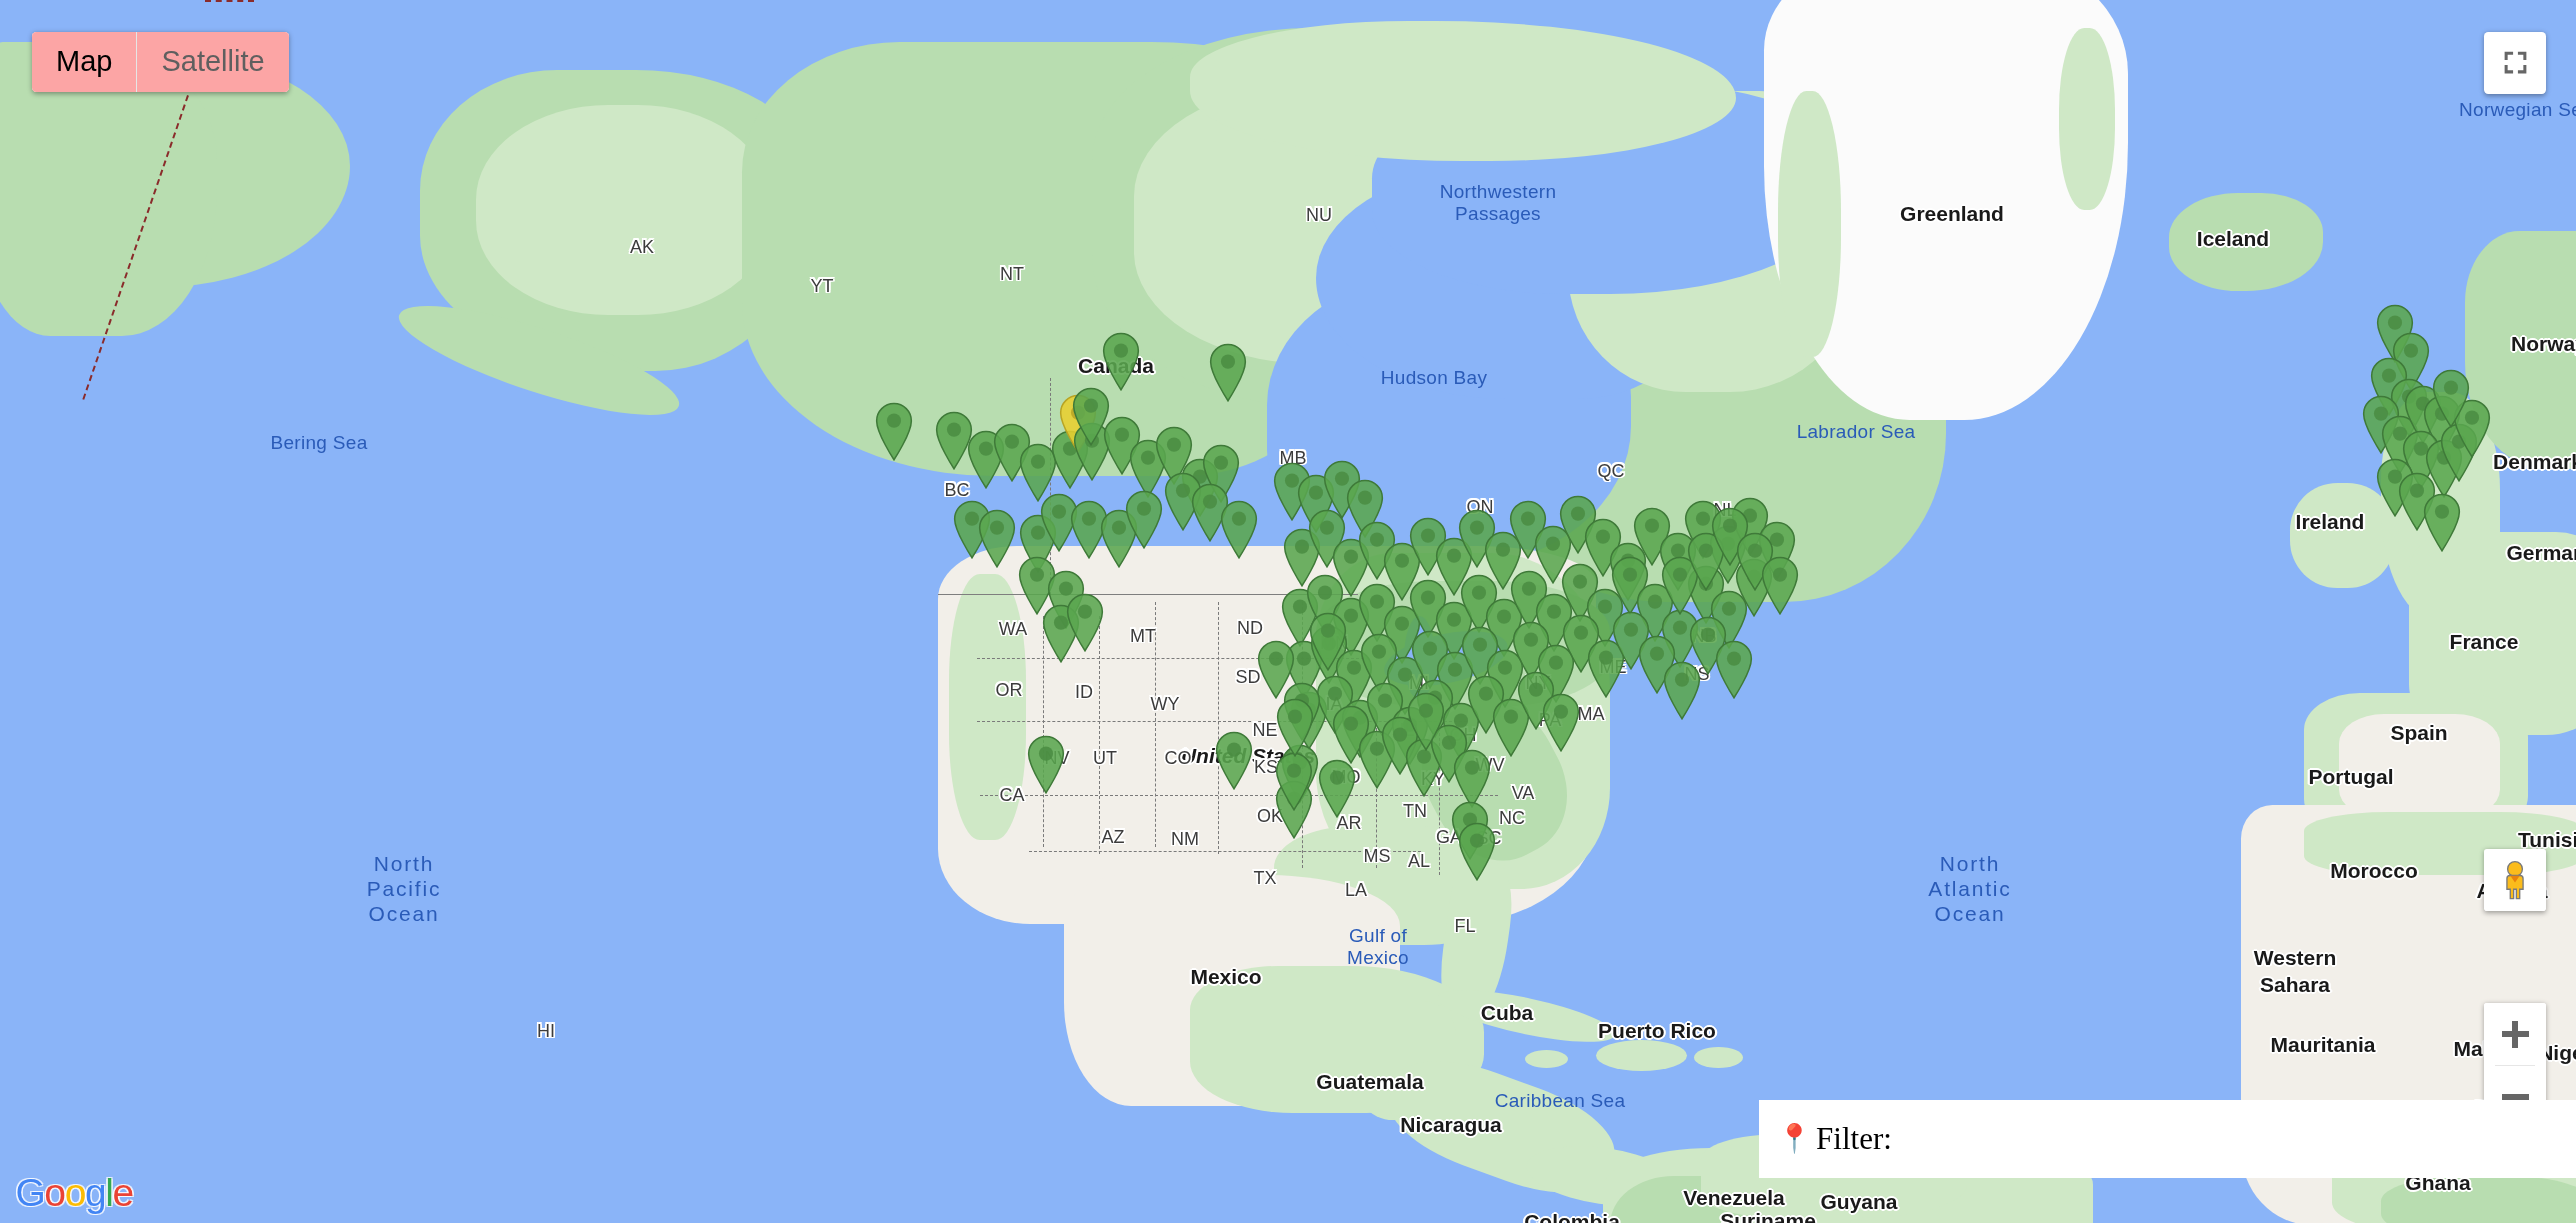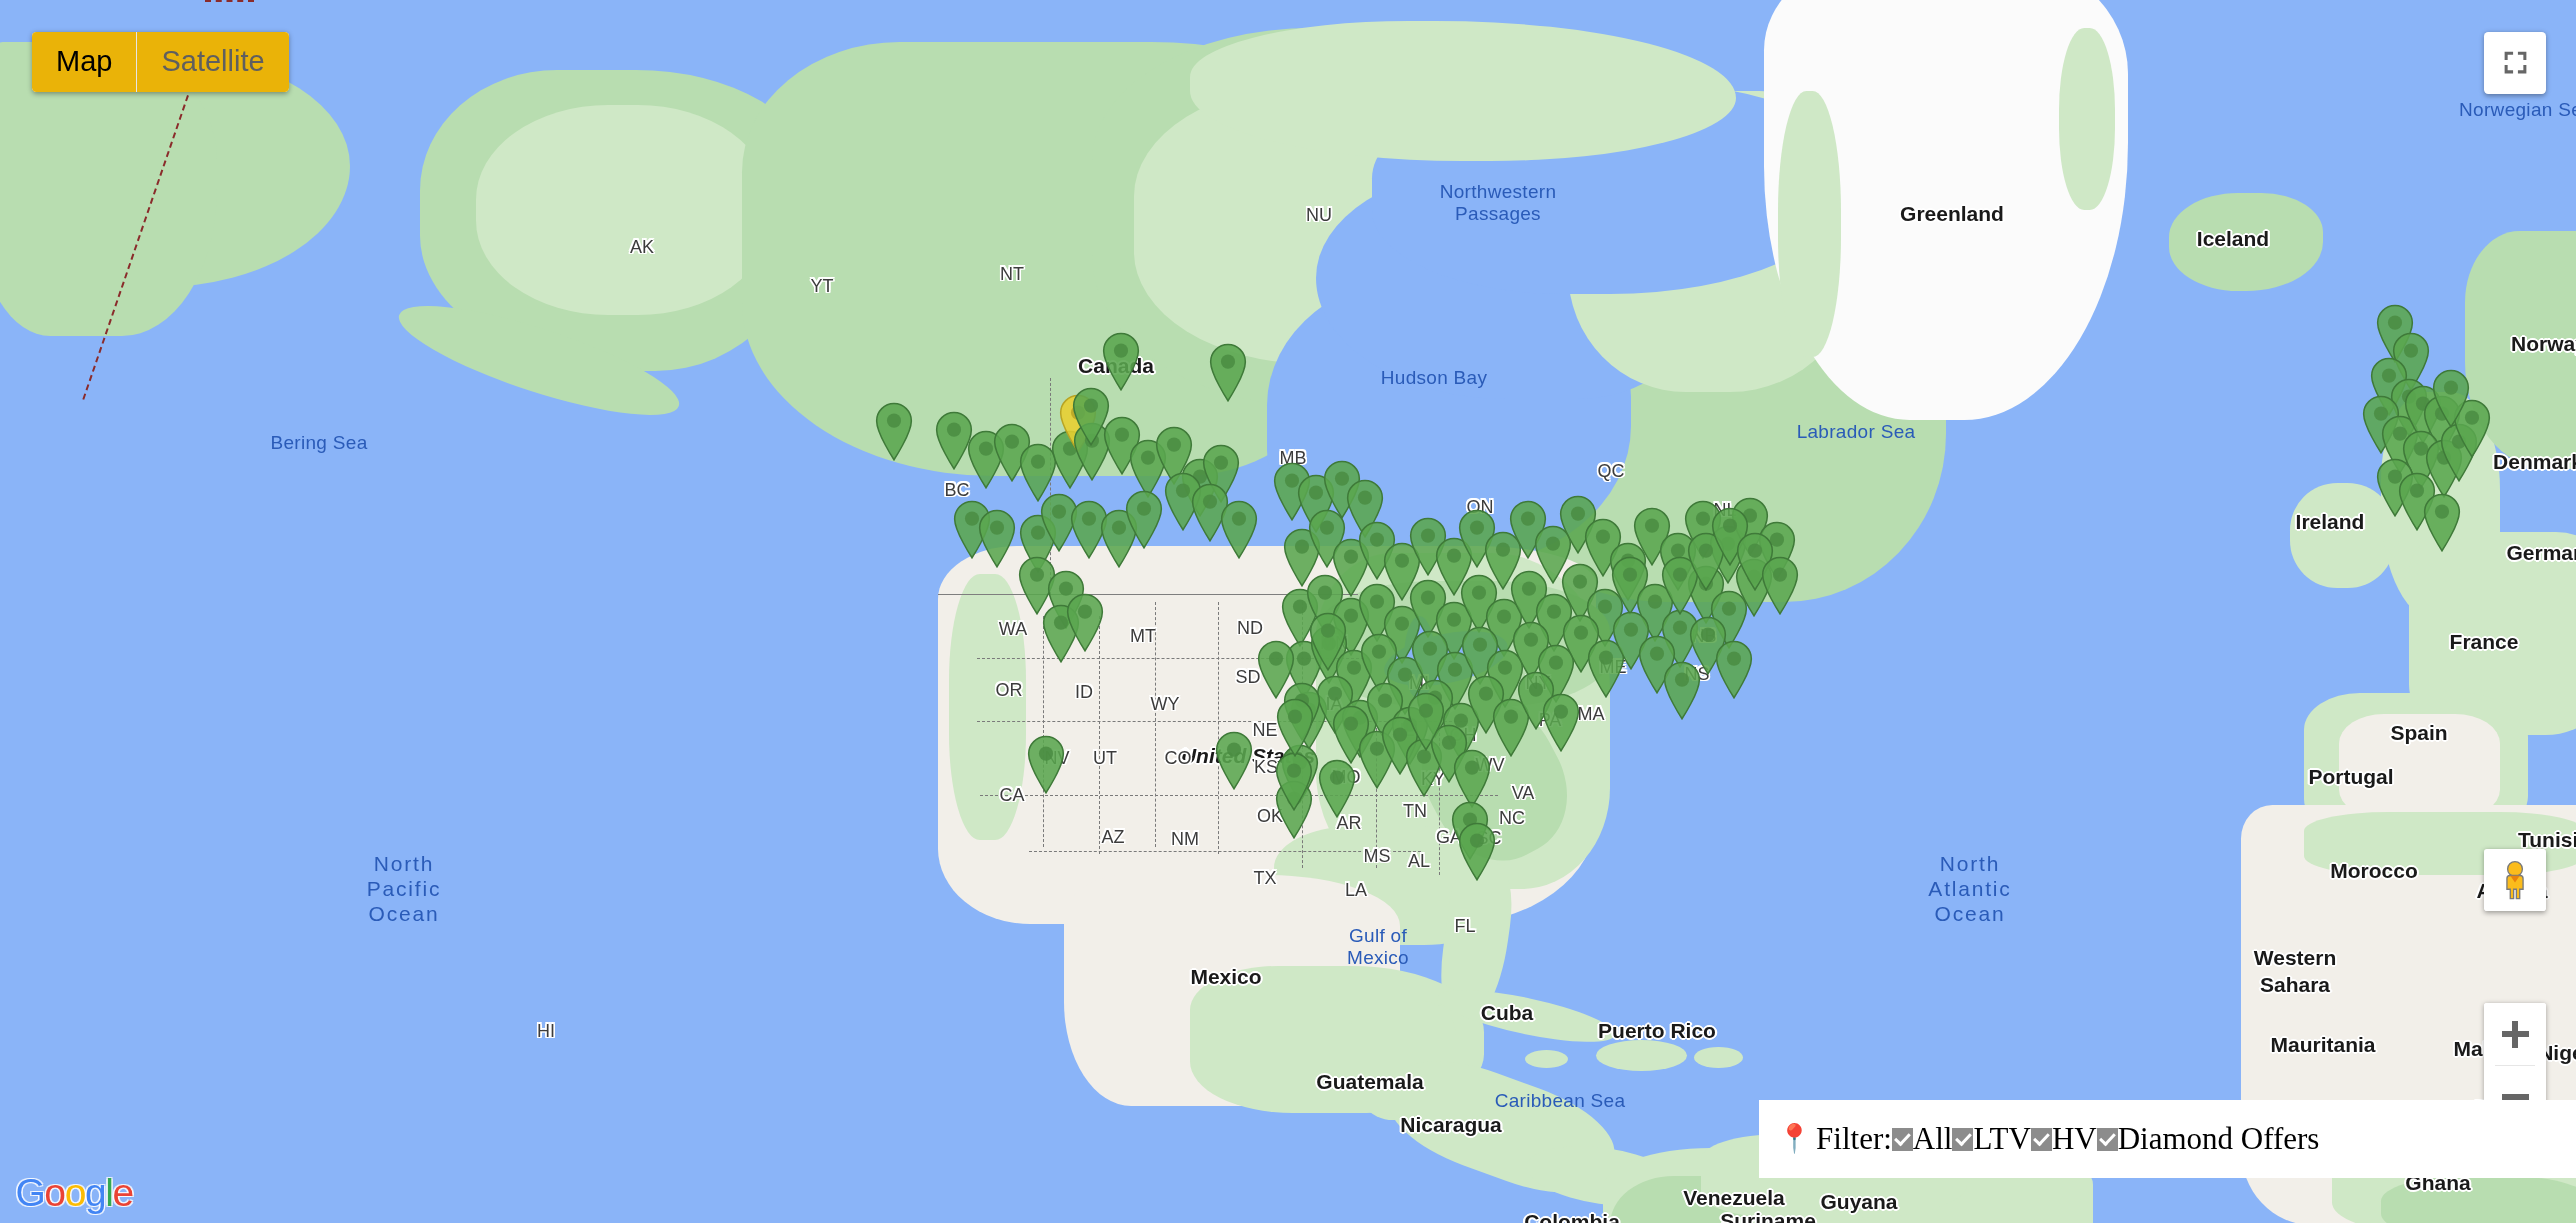--- a/index.html
+++ b/index.html
@@ -99,21 +99,21 @@
     border-radius: 4.2px;
     box-shadow: 0 1.4px 4.9px rgba(0,0,0,0.35);
     overflow: hidden;
     z-index: 40;
   }
   .maptype-btn {
     font-size: 29px;
     line-height: 1;
     padding: 15.4px 24px;
     border: none;
-    background: #eab308;
+    background: #fca5a5;
     cursor: pointer;
     font-family: "Liberation Sans", sans-serif;
   }
   .maptype-btn.active { color: #000; font-weight: 500; }
   .maptype-btn.inactive { color: #5f5f5f; border-left: 1.4px solid #e6e6e6; }
 
   
   #fullscreen-btn {
     position: absolute;
     right: 30px; top: 31.5px;
@@ -1350,26 +1350,16 @@
       <span class="zoom-glyph-h"></span>
     </button>
   </div>
 
   <div id="google-logo"><span style="color: rgb(66, 133, 244);">G</span><span style="color: rgb(234, 67, 53);">o</span><span style="color: rgb(251, 188, 5);">o</span><span style="color: rgb(66, 133, 244);">g</span><span style="color: rgb(52, 168, 83);">l</span><span style="color: rgb(234, 67, 53);">e</span></div>
 
 
   <div id="filter-panel">
     <span class="pin-emoji">📍</span>
     <span class="filter-label">Filter:</span>
-    <span id="filter-items" style="display:flex;align-items:center;">
-        <input type="checkbox" class="fcheck" checked="" style="">
-        <span class="fitem-text">All</span>
-        <input type="checkbox" class="fcheck" checked="" style="">
-        <span class="fitem-text">LTV</span>
-        <input type="checkbox" class="fcheck" checked="" style="">
-        <span class="fitem-text">HV</span>
-        <input type="checkbox" class="fcheck" checked="" style="">
-        <span class="fitem-text">Diamond Offers</span>
-      </span>
   </div>
 
 </div>
 
 
 </body></html>

